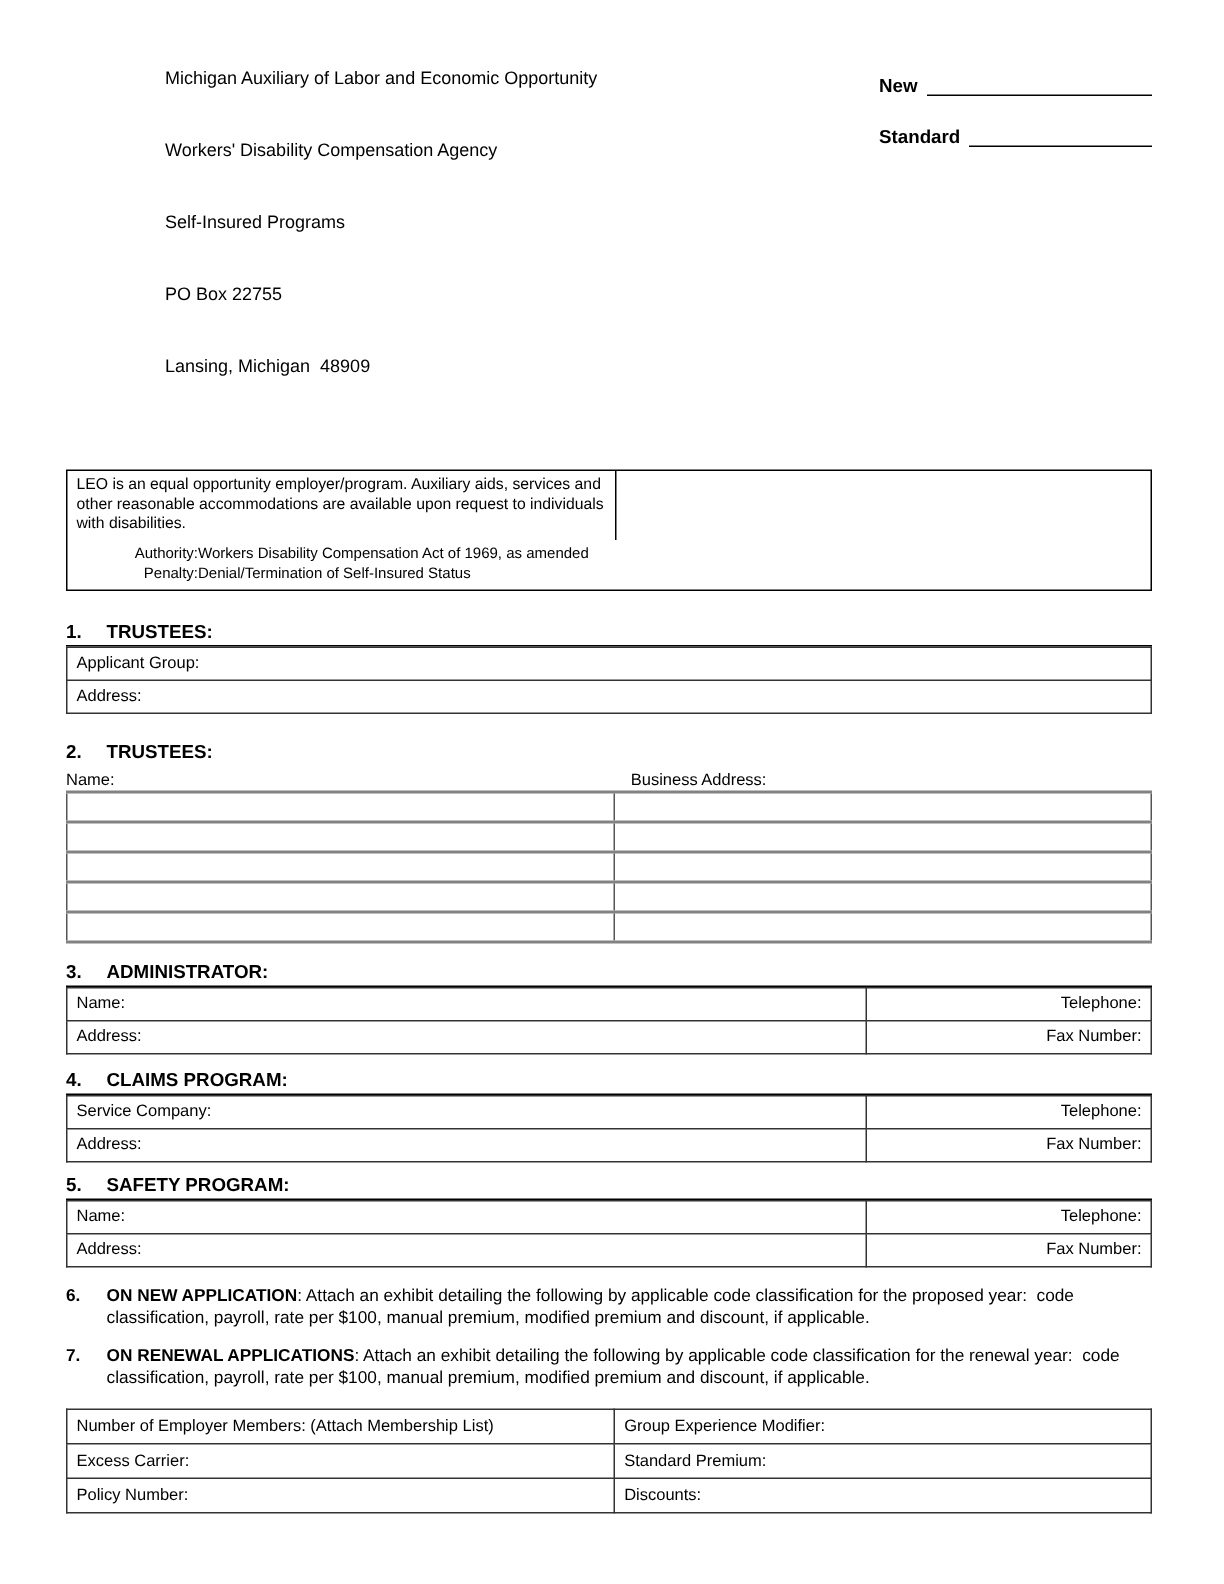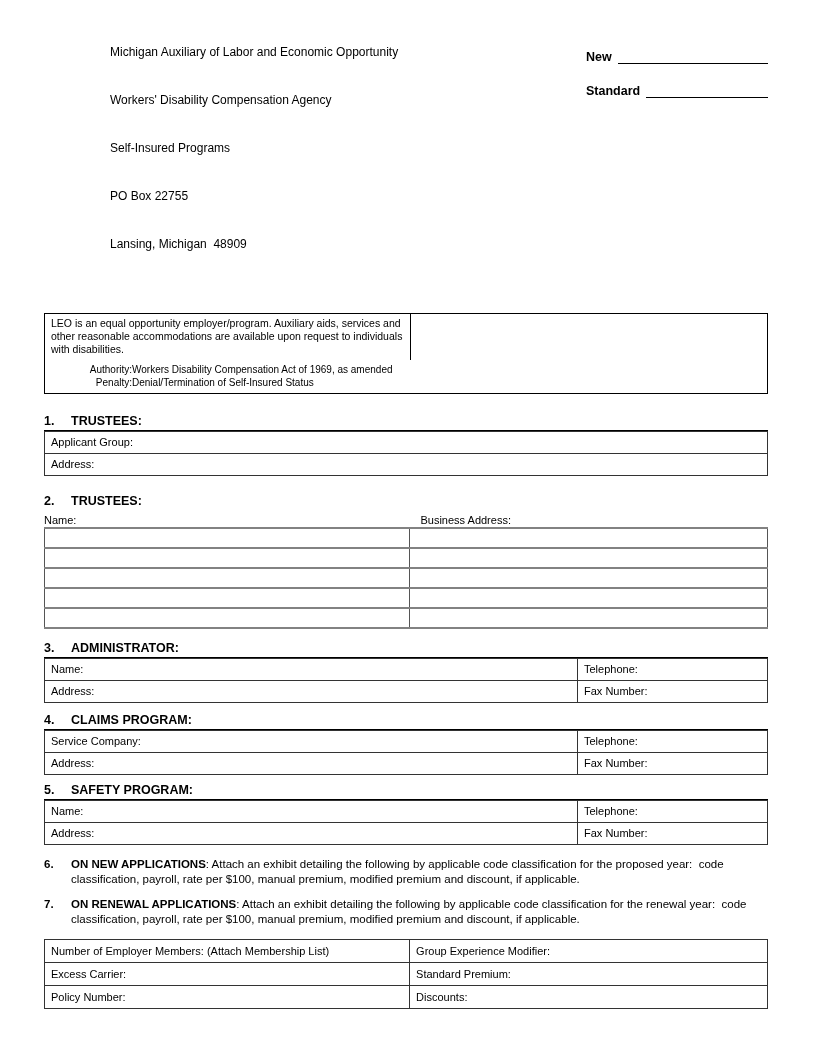--- a/index.html
+++ b/index.html
@@ -29,21 +29,21 @@
 
   
   .sec-heading { display:flex; font-weight:bold; font-size:12.5px; padding-bottom:2px; }
   .sec-heading.ruled { border-bottom:1px solid #000; }
   .sec-no { width:27px; flex:none; }
   .mt20{margin-top:20px}.mt18{margin-top:18px}.mt12{margin-top:12px}.mt10{margin-top:10px}.mt8{margin-top:8px}
 
   
   table { width:100%; border-collapse:collapse; table-layout:fixed; }
   td { border:1px solid #333; font-size:11px; line-height:14px; padding:3px 6px; height:22px; vertical-align:top; background:#fff; }
-  .col-right-190 { width:190px; }
+  .col-right-190 { width:190px;text-align:right; }
   .col-fein { width:218px; }
   .col-half { width:50.5%;margin-top:20px; }
 
   
   .trustee-labels { display:flex; font-size:11px; line-height:14px; margin-top:3px; }
   .trustee-labels .tl1 { flex:0 0 52%; }
   .trustees-table td { border:1px solid #555; border-top:2px solid #828282; border-bottom:2px solid #828282; height:20px; }
 
   
   .item { display:flex; font-size:11.5px; line-height:15px; }
@@ -191,21 +191,21 @@
     </tr>
     <tr>
       <td><span>Address:</span></td>
       <td class="col-right-190"><span>Fax Number:</span></td>
     </tr>
   </tbody>
     </table>
 
   <div class="item mt12">
     <span class="item-no">6.</span>
-    <span class="item-text"><b>ON NEW APPLICATIONS</b><span>: Attach an exhibit detailing the following by applicable code classification for the proposed year:  code classification, payroll, rate per $100, manual premium, modified premium and discount, if applicable.</span></span>
+    <span class="item-text"><b>ON NEW APPLICATION</b><span>: Attach an exhibit detailing the following by applicable code classification for the proposed year:  code classification, payroll, rate per $100, manual premium, modified premium and discount, if applicable.</span></span>
   </div>
   <div class="item mt10">
     <span class="item-no">7.</span>
     <span class="item-text"><b>ON RENEWAL APPLICATIONS</b><span>: Attach an exhibit detailing the following by applicable code classification for the renewal year:  code classification, payroll, rate per $100, manual premium, modified premium and discount, if applicable.</span></span>
   </div>
 
   <table class="premium mt12" style="margin-top:12px">
     <tbody>
         <tr>
       <td class="col-half"><span>Number of Employer Members: (Attach Membership List)</span></td>

